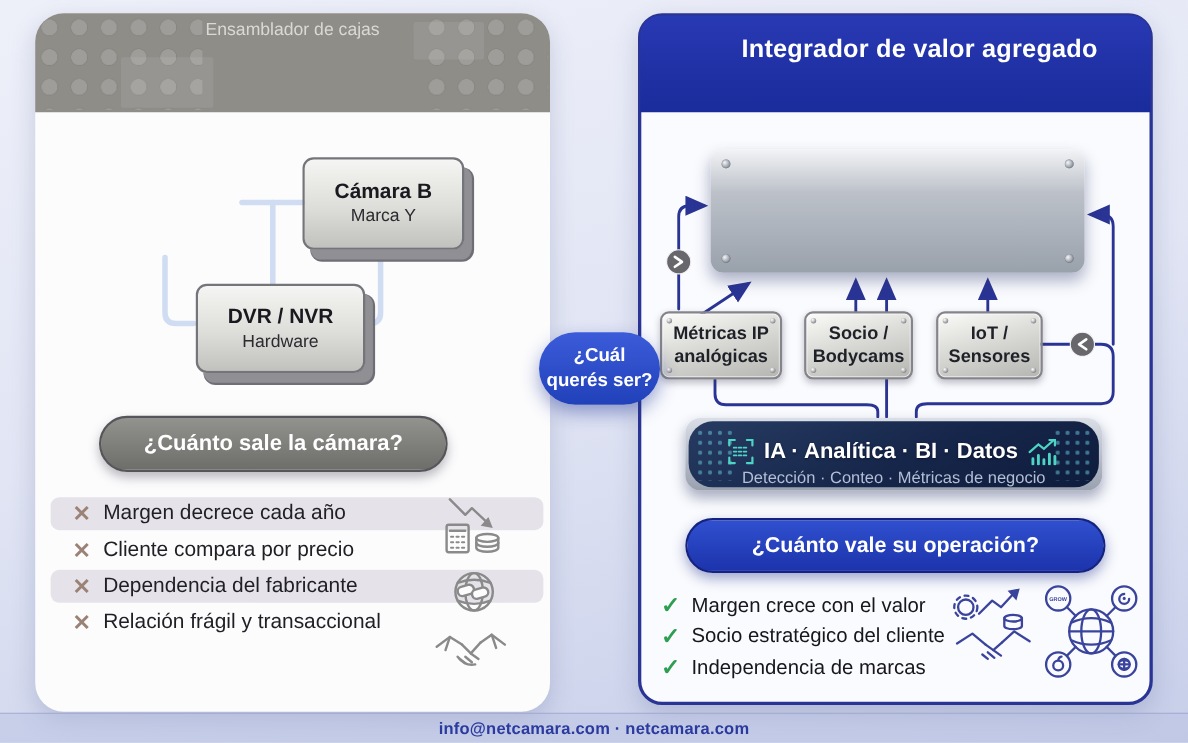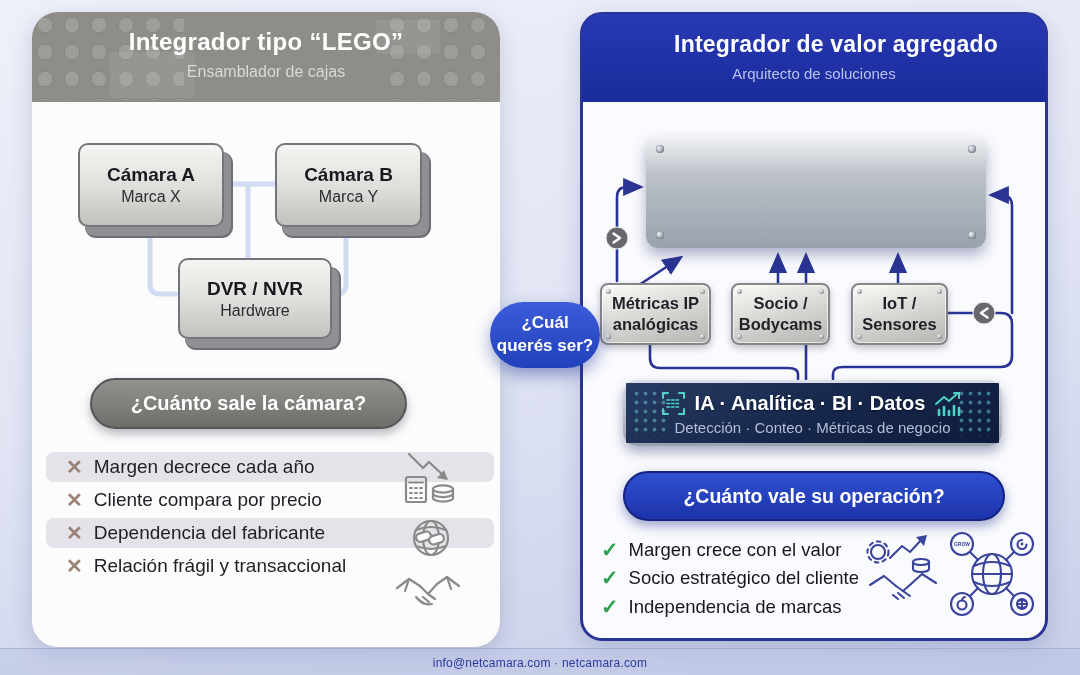--- a/index.html
+++ b/index.html
@@ -63,61 +63,56 @@
   .mbox{position:absolute;top:268px;height:62px;border-radius:8px;box-sizing:border-box;
     background:linear-gradient(165deg,#fbfbf9 0%,#dadad6 45%,#b5b5b1 100%);
     border:2px solid #84848a;box-shadow:0 3px 7px rgba(60,60,85,.32),inset 0 0 0 1px rgba(255,255,255,.65);
     display:flex;flex-direction:column;align-items:center;justify-content:center;z-index:3;
     font-weight:bold;font-size:16.5px;color:#1e2128;line-height:1.3;text-align:center;}
   .ms{position:absolute;width:5px;height:5px;border-radius:50%;
     background:radial-gradient(circle at 35% 35%,#ffffff,#84848a 75%);}
   .iabar{position:absolute;left:40px;top:365px;width:379px;height:66px;border-radius:14px;
     background:linear-gradient(180deg,#d9dee7,#99a1af);padding:3px;z-index:3;box-sizing:border-box;
     box-shadow:0 6px 12px rgba(35,45,95,.38);}
-  .iabar-in{position:relative;width:100%;height:100%;border-radius:1px;overflow:hidden;
+  .iabar-in{position:relative;width:100%;height:100%;border-radius:22px;overflow:hidden;
     background:linear-gradient(155deg,#273b62 0%,#16264a 55%,#0e1c3c 100%);
-    display:flex;flex-direction:column;align-items:center;justify-content:center;}
+    display:flex;flex-direction:column;align-items:center;justify-content:flex-end;}
   .dots{position:absolute;top:6px;bottom:6px;width:36px;opacity:.85;
     background-image:radial-gradient(circle,rgba(96,190,210,.65) 1.6px,transparent 2.3px);background-size:9px 9px;}
   .dots.l{left:6px;}.dots.r{right:6px;}
   .ia-row{display:flex;align-items:center;gap:9px;color:#fff;font-weight:bold;font-size:20px;
     text-shadow:0 1px 2px rgba(0,0,25,.6);position:relative;}
   .ia-sub{color:#b4bfd6;font-size:15px;margin-top:3px;position:relative;}
   .blue-pill{position:absolute;left:40px;top:456px;width:382px;height:50px;border-radius:27px;box-sizing:border-box;
     background:linear-gradient(180deg,#3050d0 0%,#1c33ab 100%);border:2px solid #152380;
     box-shadow:0 5px 12px rgba(28,45,135,.42);display:flex;align-items:center;justify-content:center;
     color:#fff;font-size:19.5px;font-weight:bold;z-index:3;}
   .pro-row{position:absolute;left:18px;height:26px;display:flex;align-items:center;font-size:18.5px;color:#16161c;z-index:3;}
   .pro-row .ck{color:#2e9e50;font-weight:bold;font-size:21px;margin-right:10px;}
   
   .wires{position:absolute;left:0;top:0;z-index:2;pointer-events:none;}
   .footerbar{position:absolute;left:0;top:648px;width:1080px;height:27px;
     background:rgba(185,193,226,.45);border-top:1px solid rgba(148,156,198,.55);
     display:flex;align-items:center;justify-content:center;z-index:1;}
-  .footer-text{color:#2b3a9e;font-size:12px;font-weight:400;letter-spacing:.2px;}
+  .footer-text{color:#2b3a9e;font-size:15px;font-weight:700;letter-spacing:.2px;}
 </style>
 </head>
 <body>
 
 <div class="stage">
 
   <section class="panel left">
     <header class="left-header">
       <div class="studs l"></div>
       <div class="studs r"></div>
       <div class="brick" style="left:78px;top:40px;width:84px;height:46px;"></div>
       <div class="brick" style="right:60px;top:8px;width:64px;height:34px;"></div>
-      <h1 class="lh-title">Integrador tipo “LEGO”</h1>
       <div class="lh-sub">Ensamblador de cajas</div>
     </header>
 
-    <div class="gbox" style="left:46px;top:131px;width:142px;height:80px;">
-      <span class="t1">Cámara A</span>
-      <span class="t2">Marca X</span>
-    </div>
     <div class="gbox" style="left:243px;top:131px;width:143px;height:80px;">
       <span class="t1">Cámara B</span>
       <span class="t2">Marca Y</span>
     </div>
     <div class="gbox" style="left:146px;top:246px;width:150px;height:77px;">
       <span class="t1">DVR / NVR</span>
       <span class="t2">Hardware</span>
     </div>
 
     <div class="gray-pill">¿Cuánto sale la cámara?</div>
@@ -164,21 +159,20 @@
       <path d="M26 18 L34 26 L43 16"></path>
       <path d="M15 11 L11 23 M53 9 L57 21"></path>
       <path d="M34 26 l7 5 M29 29 l6 5 M24 31 l5 4"></path>
       <path d="M22 29 q7 9 16 7"></path>
     </svg>
   </section>
 
   <section class="panel right">
     <header class="right-header">
       <h1 class="rh-title">Integrador de valor agregado</h1>
-      <div class="rh-sub">Arquitecto de soluciones</div>
     </header>
 
     <div class="plaque">
       <span class="screw" style="left:10px;top:9px;"></span>
       <span class="screw" style="right:10px;top:9px;"></span>
       <span class="screw" style="left:10px;bottom:9px;"></span>
       <span class="screw" style="right:10px;bottom:9px;"></span>
     </div>
 
     <div class="mbox" style="left:17px;width:111px;">

